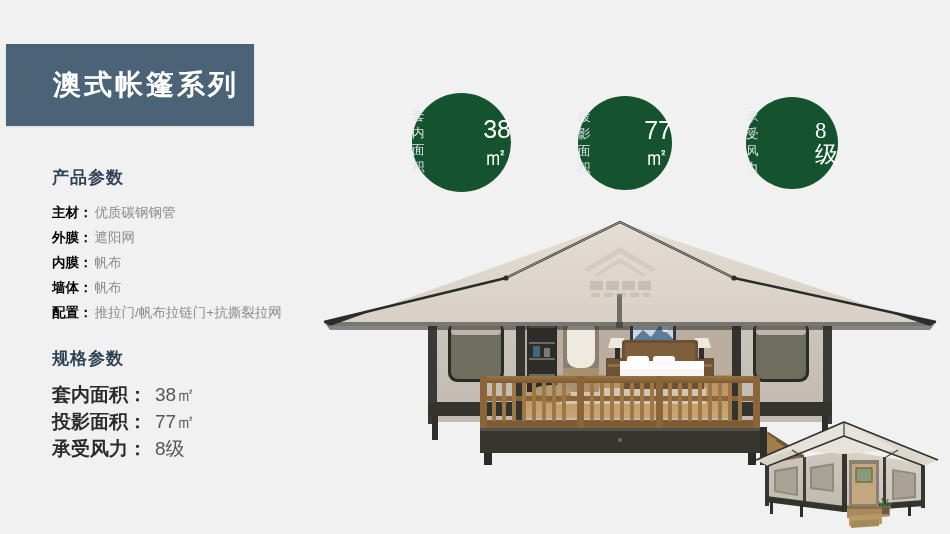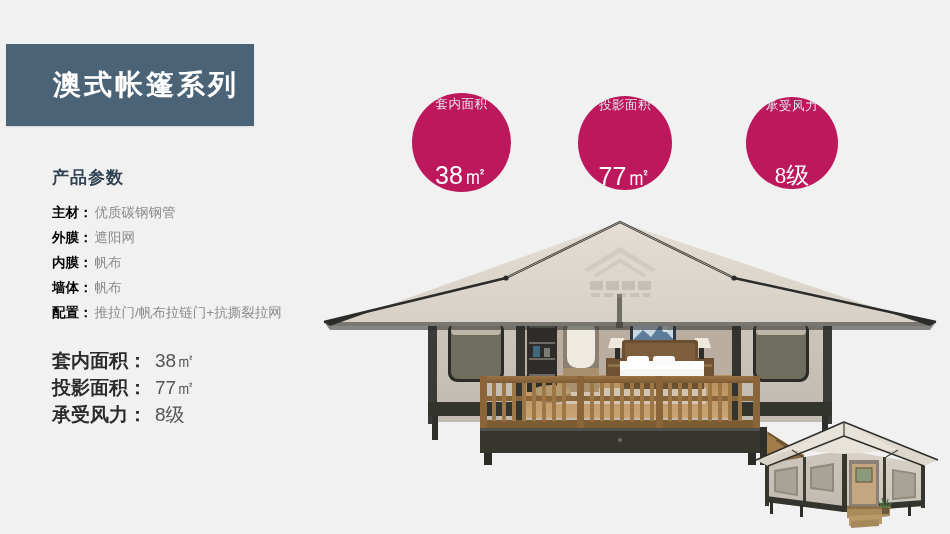--- a/index.html
+++ b/index.html
@@ -66,24 +66,24 @@
     line-height: 27px;
     white-space: nowrap;
   }
   .spec-row .k { color: #2b2b2b; font-weight: bold; }
   .spec-row .v { color: #555; margin-left: 8px; }
 
   
   .badge {
     position: absolute;
     border-radius: 50%;
-    background: #be185d;
+    background: #14532d;
     color: #ffffff;
     display: flex;
-    flex-direction: column;
+    flex-direction: row;
     align-items: center;
     justify-content: center;
     gap: 48px;
   }
   .badge .blabel {
     font-size: 12.5px;
     color: #dfe6eb;
     letter-spacing: .5px;
     margin-bottom: 1px;
   }
@@ -146,20 +146,21 @@
       <span class="k">内膜：</span><span class="v">帆布</span>
     </div>
     <div class="param-row">
       <span class="k">墙体：</span><span class="v">帆布</span>
     </div>
     <div class="param-row">
       <span class="k">配置：</span><span class="v">推拉门/帆布拉链门+抗撕裂拉网</span>
     </div>
 
     <div class="group2">
+      <div class="section-heading">规格参数</div>
 
       <div class="spec-row">
         <span class="k">套内面积：</span><span class="v">38㎡</span>
       </div>
       <div class="spec-row">
         <span class="k">投影面积：</span><span class="v">77㎡</span>
       </div>
       <div class="spec-row">
         <span class="k">承受风力：</span><span class="v">8级</span>
       </div>

